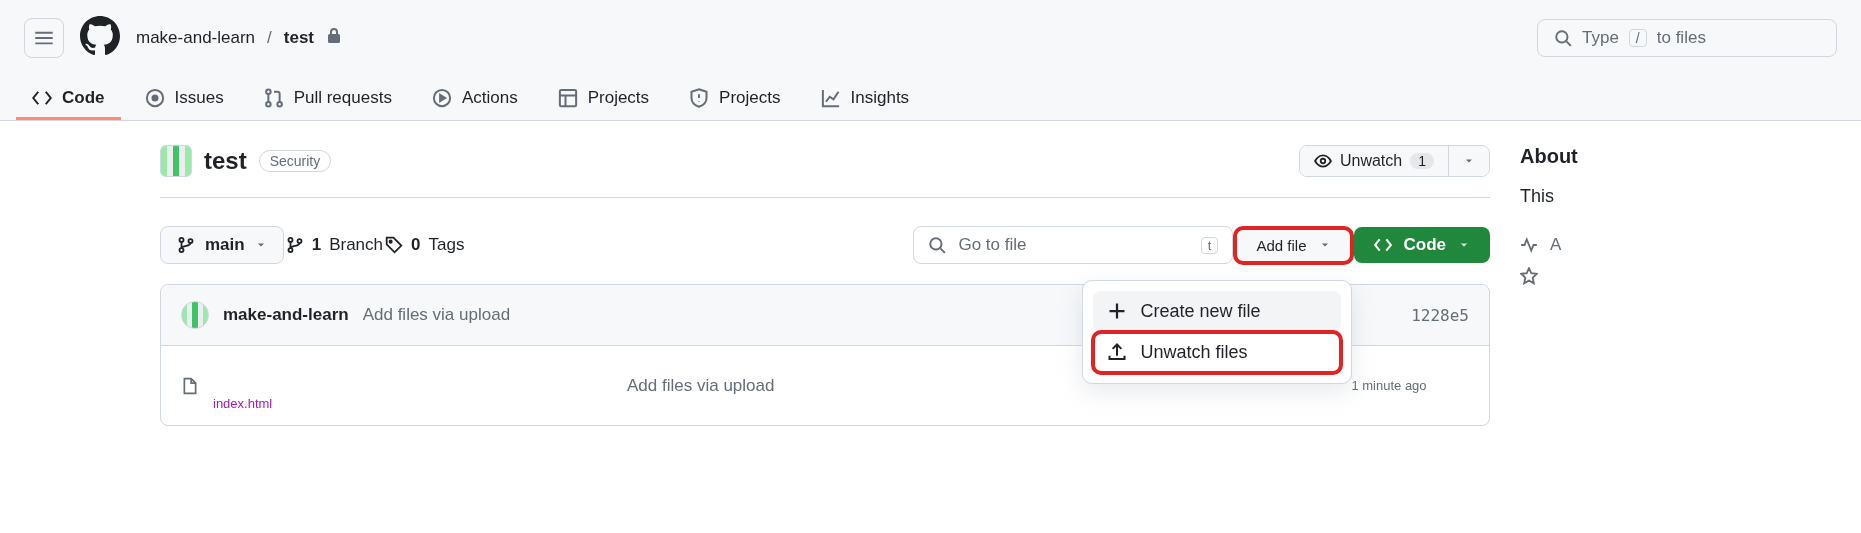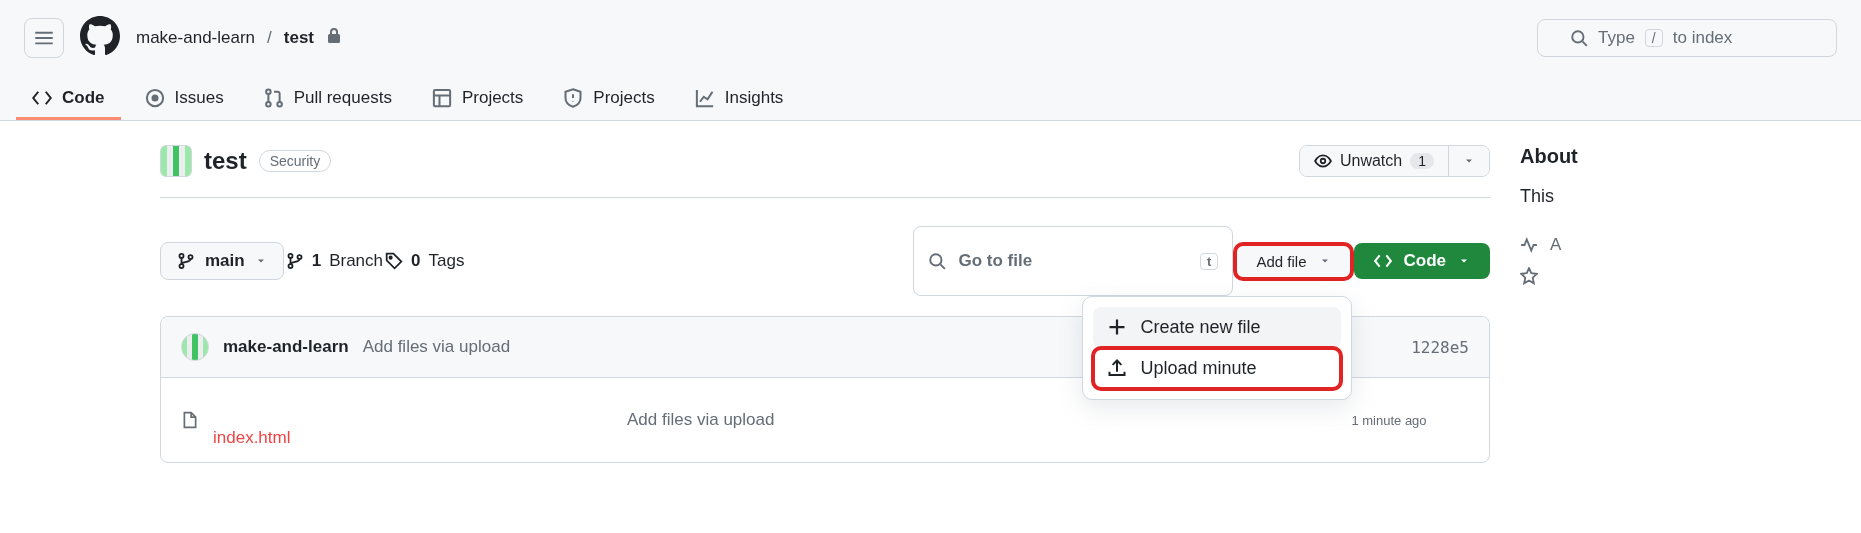--- a/index.html
+++ b/index.html
@@ -4,21 +4,21 @@
 <style>
 * { box-sizing: border-box; margin: 0; padding: 0; }
 body { font-family: -apple-system, BlinkMacSystemFont, "Segoe UI", Helvetica, Arial, sans-serif; color: #1f2328; background: #ffffff; width: 1861px; overflow: hidden; }
 .topbar { display: flex; align-items: center; padding: 16px 24px; background: #f6f8fa; gap: 16px; }
 .hamburger { width: 40px; height: 40px; border: 1.5px solid #d0d7de; border-radius: 8px; display:flex; align-items:center; justify-content:center; background:#f6f8fa; cursor:pointer; }
 .breadcrumb { display:flex; align-items:center; gap: 12px; font-size: 17px;}
 .breadcrumb a { color: #1f2328; text-decoration:none; }
 .slash { color: #656d76; }
 .lock-ico { color:#656d76;}
 .spacer { flex: 1; }
-.searchbox { display:flex; align-items:center; gap:10px; border:1px solid #d0d7de; border-radius:8px; padding: 8px 32px; min-width: 300px; color:#656d76; font-size:17px; background:#f6f8fa; cursor:pointer;}
+.searchbox { display:flex; align-items:center; gap:10px; border:1px solid #d0d7de; border-radius:8px; padding: 8px 16px; min-width: 300px; color:#656d76; font-size:17px; background:#f6f8fa; cursor:pointer;}
 .kbd { border:1px solid #d0d7de; border-radius:4px; padding:0 6px; font-size:14px;}
 .tabs { display:flex; align-items:center; gap: 8px; padding: 0 16px; background:#f6f8fa; border-bottom:1px solid #d0d7de; }
 .tab { display:flex; align-items:center; gap:10px; padding: 12px 16px; color:#1f2328; font-size:17px; cursor:pointer;}
 .tab.active { border-bottom: 3px solid #fd8c73; font-weight:600; padding-bottom:9px;}
 .tab svg { color:#656d76; }
 .tab.active svg { color:#1f2328;}
 .content { display:flex; padding: 24px 0 0 160px;}
 .main { width: 1330px; }
 .sidebar { padding-left: 30px; }
 .repohead { display:flex; align-items:center; gap: 12px; padding-bottom: 20px; border-bottom:1px solid #d0d7de; }
@@ -27,37 +27,37 @@
 .badge-private { border:1px solid #d0d7de; border-radius: 999px; padding: 2px 10px; font-size:14px; color:#656d76;}
 .head-right { margin-left:auto; display:flex; align-items:center;text-align:right;}
 .btnseg { display:flex; border:1px solid #d0d7de; border-radius:8px; overflow:hidden;}
 .btnseg-part { display:flex; align-items:center; gap:8px; padding:6px 14px; background:#f6f8fa; font-size:16px; cursor:pointer;}
 .btnseg-part + .btnseg-part { border-left:1px solid #d0d7de;}
 .countbadge { background:#e5e7ea; border-radius:999px; padding: 0 8px; font-size:14px;}
 .row2 { display:flex; align-items:center; gap:2px; margin-top: 28px; position:relative;}
 .branchbtn { display:flex; align-items:center; gap:10px; background:#f6f8fa; border:1px solid #d0d7de; border-radius:8px; padding: 8px 16px; font-size:17px; cursor:pointer;}
 .meta { display:flex; align-items:center; gap:8px; font-size:17px;}
 .meta strong { font-weight:600;}
-.gotofile { display:flex; align-items:center; border:1px solid #d0d7de; border-radius:8px; padding:24px 14px; margin-left:auto; min-width:320px; gap:12px; color:#656d76; font-size:17px; cursor:text;font-weight:bold;}
+.gotofile { display:flex; align-items:center; border:1px solid #d0d7de; border-radius:8px; padding:8px 14px; margin-left:auto; min-width:320px; gap:12px; color:#656d76; font-size:17px; cursor:text;}
 .gotofile .kbd { margin-left:auto; font-size:13px;}
 .addfile-wrap { position:relative;}
 .addfile { display:flex; align-items:center; gap:12px; background:#f6f8fa; border:1px solid #4d7c0f; border-radius:8px; padding:8px 20px; font-size:15px; cursor:pointer;}
 .red-outline { outline: 4px solid #e02424; outline-offset:-2px;}
 .dropdown { position:absolute; top: 52px; right:0; background:#fff; border:1px solid #d0d7de; border-radius:10px; box-shadow: 0 8px 24px rgba(140,149,159,0.2); padding: 10px; min-width: 270px; z-index:10;}
 .dd-item { display:flex; align-items:center; gap:14px; padding: 10px 14px; border-radius:8px; font-size:18px; cursor:pointer;}
 .dd-item.hover { background:#f3f4f6;}
 .codebtn { display:flex; align-items:center; gap:12px; background:#1f883d; color:#fff; border-radius:8px; padding:8px 20px; font-size:17px; font-weight:600; cursor:pointer;}
 .filebox { border:1px solid #d0d7de; border-radius:8px; margin-top:20px;}
 .commitrow { display:flex; align-items:center; gap:14px; padding:16px 20px; background:#f6f8fa; border-top-left-radius:8px; border-top-right-radius:8px;}
 .useravatar { width:28px; height:28px; border-radius:50%; background: linear-gradient(90deg, #9be9a8 0%, #9be9a8 20%, #ebedf0 20%, #ebedf0 40%, #40c463 40%, #40c463 60%, #ebedf0 60%, #ebedf0 80%, #9be9a8 80%); border:1px solid #d0d7de;}
 .commitrow .auth { font-weight:700; font-size:17px;}
 .commitrow .msg { color:#656d76; font-size:17px;}
 .commitrow .sha { margin-left:auto; color:#656d76; font-size:16px; font-family: ui-monospace, monospace;}
 .filerow { display:flex; align-items:center; gap:14px; padding:14px 20px; border-top:1px solid #d0d7de; color:#656d76; }
-.filerow .fn { color:#ef4444; font-size:17px; flex:0 0 400px;margin-top:36px;}
+.filerow .fn { color:#a21caf; font-size:13px; flex:0 0 400px;margin-top:36px;}
 .filerow .fm { flex:1; font-size:17px;}
 .filerow .ft { font-size:13px; text-align:center; min-width:160px;}
 .sidebar h3 { font-size:20px; font-weight:600; margin-bottom:18px;}
 .sidebar .desc { font-size:18px; margin-bottom:22px;}
 .side-item { display:flex; align-items:center; gap:12px; padding:6px 0; color:#656d76; font-size:17px;}
 svg { flex-shrink:0;}
 </style>
 </head>
 <body>
 
@@ -83,21 +83,21 @@
     </span>
   </div>
   <div class="spacer"></div>
   <div class="searchbox">
     <svg width="18" height="18" viewBox="0 0 16 16" fill="none" stroke="#656d76" stroke-width="1.7">
         <circle cx="7" cy="7" r="5"></circle>
         <path d="M11 11l4 4"></path>
       </svg>
     <span>Type</span>
     <span class="kbd">/</span>
-    <span>to index</span>
+    <span>to files</span>
   </div>
 </div>
 
 <div class="tabs">
   <div class="tab active">
     <svg width="20" height="20" viewBox="0 0 16 16" fill="none" stroke="currentColor" stroke-width="1.6">
         <path d="M5 3L1 8l4 5M11 3l4 5-4 5"></path>
       </svg>
     <span>Code</span>
   </div>
@@ -109,20 +109,27 @@
     <span>Issues</span>
   </div>
   <div class="tab">
     <svg width="20" height="20" viewBox="0 0 16 16" fill="none" stroke="currentColor" stroke-width="1.6">
         <circle cx="3.5" cy="3" r="1.8"></circle>
         <circle cx="3.5" cy="13" r="1.8"></circle>
         <circle cx="12.5" cy="13" r="1.8"></circle>
         <path d="M3.5 5v6M8 3h3a1.5 1.5 0 011.5 1.5V11"></path>
       </svg>
     <span>Pull requests</span>
+  </div>
+  <div class="tab">
+    <svg width="20" height="20" viewBox="0 0 16 16" fill="none" stroke="currentColor" stroke-width="1.6">
+        <circle cx="8" cy="8" r="6.5"></circle>
+        <path d="M6.5 5.5l4 2.5-4 2.5z" fill="currentColor"></path>
+      </svg>
+    <span>Actions</span>
   </div>
   <div class="tab">
     <svg width="20" height="20" viewBox="0 0 16 16" fill="none" stroke="currentColor" stroke-width="1.6">
         <rect x="1.5" y="1.5" width="13" height="13" rx="1"></rect>
         <path d="M1.5 6h13M6 6v8.5"></path>
       </svg>
     <span>Projects</span>
   </div>
   <div class="tab">
     <svg width="20" height="20" viewBox="0 0 16 16" fill="none" stroke="currentColor" stroke-width="1.6">
@@ -214,21 +221,21 @@
           <div class="dd-item hover">
             <svg width="20" height="20" viewBox="0 0 16 16" fill="none" stroke="#1f2328" stroke-width="1.8">
                 <path d="M8 2v12M2 8h12"></path>
               </svg>
             <span>Create new file</span>
           </div>
           <div class="dd-item red-outline">
             <svg width="20" height="20" viewBox="0 0 16 16" fill="none" stroke="#1f2328" stroke-width="1.6">
                 <path d="M8 11V2M4.5 5.5L8 2l3.5 3.5M2 11v2.5h12V11"></path>
               </svg>
-            <span>Upload minute</span>
+            <span>Unwatch files</span>
           </div>
         </div>
       </div>
       <div class="codebtn">
         <svg width="18" height="18" viewBox="0 0 16 16" fill="none" stroke="#fff" stroke-width="1.8">
             <path d="M5 3L1 8l4 5M11 3l4 5-4 5"></path>
           </svg>
         <span>Code</span>
         <svg width="12" height="12" viewBox="0 0 16 16" fill="#fff">
             <path d="M4 6l4 4 4-4z"></path>

